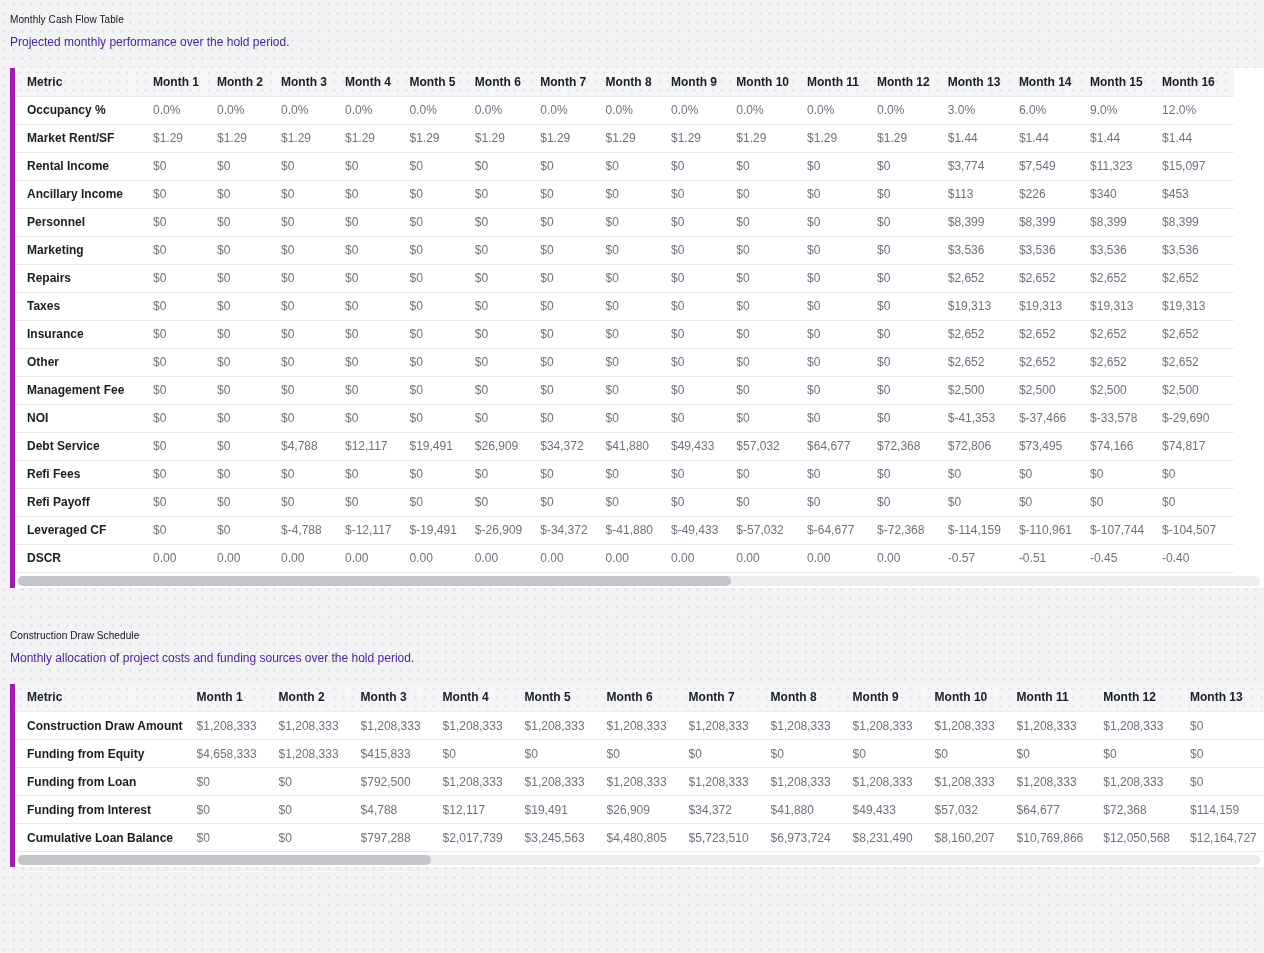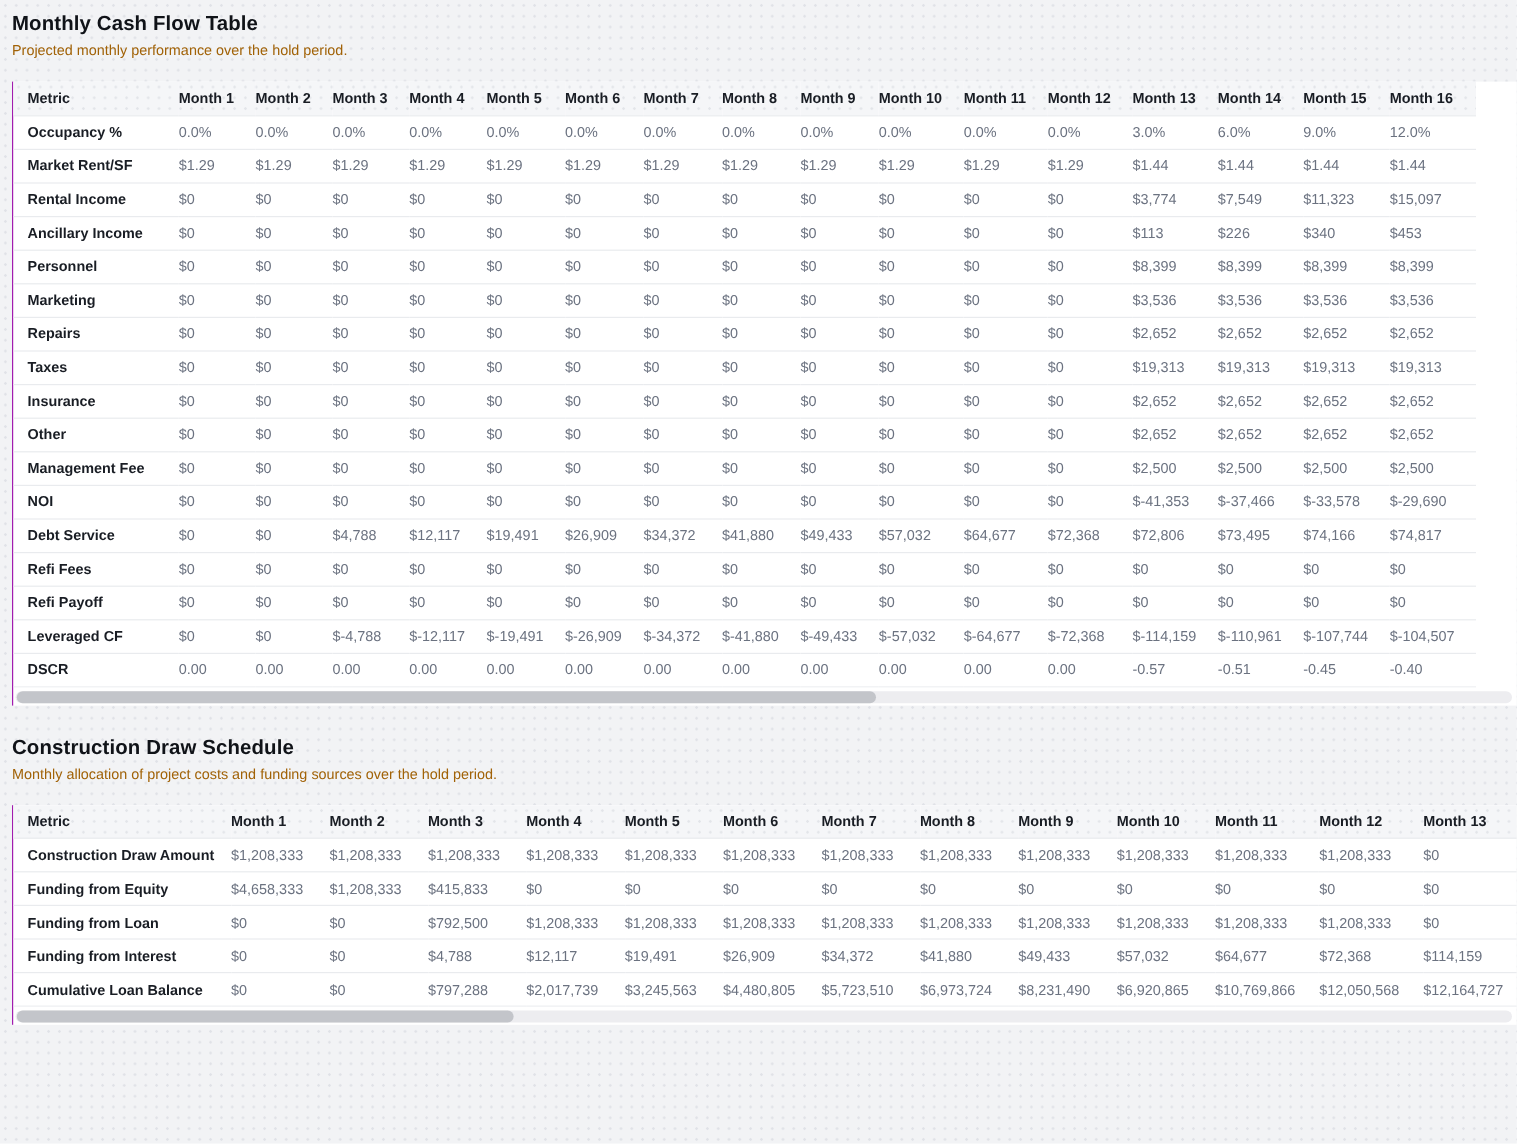--- a/index.html
+++ b/index.html
@@ -7,31 +7,31 @@
   body {
     width: 1264px; height: 953px; overflow: hidden;
     font-family: "Liberation Sans", sans-serif;
     background-color: #f2f3f5;
     background-image: radial-gradient(circle, #e0e2e7 1px, rgba(0,0,0,0) 1.2px);
     background-size: 9px 9px;
     color: #191d24;
   }
   .page { padding: 12px 0 0 10px; }
   .card-section { margin: 0; }
-  .card-section + .card-section { margin-top: 27px; }
+  .card-section + .card-section { margin-top: 40px; }
   .section-title {
-    margin: 0; font-size: 17px; font-weight: 700; color: #101318;
+    margin: 0; font-size: 10px; font-weight: 400; color: #101318;
     letter-spacing: .1px; line-height: 16px;
   }
   .section-subtitle {
-    margin: 7px 0 0 0; font-size: 12px; color: #a16207; line-height: 14px;
+    margin: 7px 0 0 0; font-size: 12px; color: #4c1d95; line-height: 14px;
   }
   .card {
     margin-top: 19px; width: 1254px; background: #ffffff;
-    border-left: 1px solid #a21caf; overflow: hidden; padding-bottom: 2px;
+    border-left: 5px solid #a21caf; overflow: hidden; padding-bottom: 2px;
   }
   .table-scroll { overflow: hidden; width: 100%; }
   table.data-table {
     border-collapse: collapse; font-size: 12px; white-space: nowrap;
     color: #6b7280; table-layout: auto;
   }
   table.data-table thead tr {
     height: 28px;
     background-color: #f5f6f8;
     background-image: radial-gradient(circle, #e3e5e9 1px, rgba(0,0,0,0) 1.2px);
@@ -519,21 +519,21 @@
                 <td class="metric-col">Cumulative Loan Balance</td>
                 <td>$0</td>
                 <td>$0</td>
                 <td>$797,288</td>
                 <td>$2,017,739</td>
                 <td>$3,245,563</td>
                 <td>$4,480,805</td>
                 <td>$5,723,510</td>
                 <td>$6,973,724</td>
                 <td>$8,231,490</td>
-                <td>$6,920,865</td>
+                <td>$8,160,207</td>
                 <td>$10,769,866</td>
                 <td>$12,050,568</td>
                 <td>$12,164,727</td>
               </tr>
             </tbody>
         </table>
       </div>
       <div class="scroll-track">
         <div class="scroll-thumb" style="width: 33.2%;"></div>
       </div>

